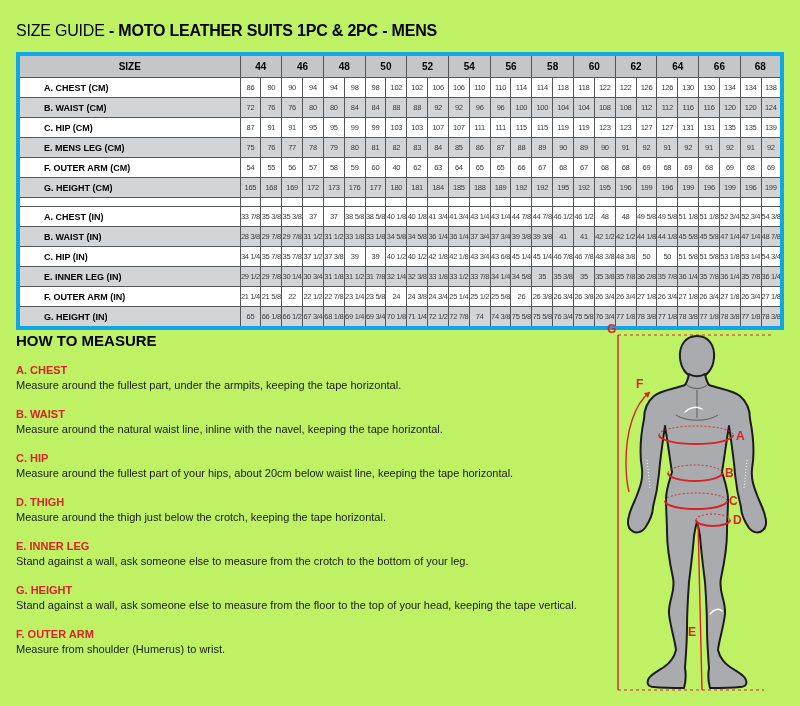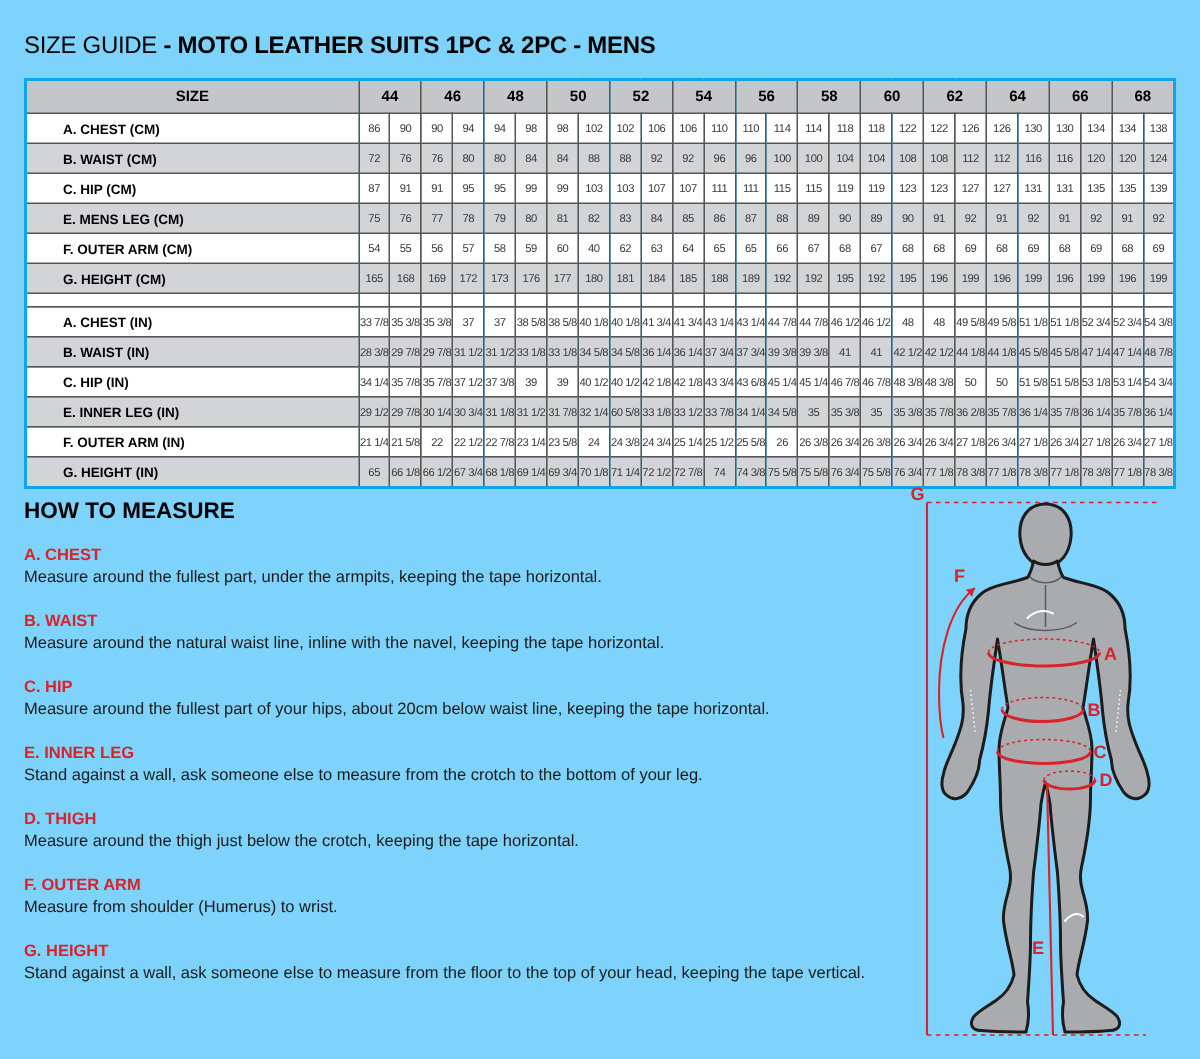--- a/index.html
+++ b/index.html
@@ -1,28 +1,28 @@
 <!DOCTYPE html>
 <html><head>
 <meta charset="utf-8">
 <style>
   html,body{margin:0;padding:0;background:#fff;}
-  #page{position:relative;width:800px;height:706px;background:#7dd3fc;
+  #page{position:relative;width:800px;height:706px;background:#bef264;
         font-family:"Liberation Sans",sans-serif;overflow:hidden;}
 
   
   .page-title{position:absolute;left:16px;top:22px;font-size:16px;color:#000;
               letter-spacing:-0.2px;white-space:nowrap;}
   .title-prefix{font-weight:400;}
   .title-rest{font-weight:700;}
 
   
   #size-table{position:absolute;left:16px;top:52px;width:768px;
               border-collapse:collapse;table-layout:fixed;
-              border:2px solid #0ea5e9;}
+              border:4px solid #0ea5e9;}
   #size-table col.label-col{width:222px;}
   #size-table th,#size-table td{border:1px solid #55565a;overflow:hidden;
               white-space:nowrap;padding:0;}
   #size-table thead th{background:#c5c6c8;font-size:10px;font-weight:700;
               color:#000;height:21px;text-align:center;}
   #size-table td{height:19px;}
   #size-table td.row-label{font-size:9px;font-weight:700;color:#000;
               text-align:left;padding-left:24px;}
   #size-table td.val{font-size:7.5px;letter-spacing:-0.3px;text-align:center;
               color:#3a3a3c;}
@@ -376,21 +376,21 @@
         <tr class="gray">
           <td class="row-label">E. INNER LEG (IN)</td>
           <td class="val">29 1/2</td>
           <td class="val">29 7/8</td>
           <td class="val">30 1/4</td>
           <td class="val">30 3/4</td>
           <td class="val">31 1/8</td>
           <td class="val">31 1/2</td>
           <td class="val">31 7/8</td>
           <td class="val">32 1/4</td>
-          <td class="val">60 5/8</td>
+          <td class="val">32 3/8</td>
           <td class="val">33 1/8</td>
           <td class="val">33 1/2</td>
           <td class="val">33 7/8</td>
           <td class="val">34 1/4</td>
           <td class="val">34 5/8</td>
           <td class="val">35</td>
           <td class="val">35 3/8</td>
           <td class="val">35</td>
           <td class="val">35 3/8</td>
           <td class="val">35 7/8</td>
@@ -472,34 +472,34 @@
     </div>
     <div class="section">
       <div class="sec-label">B. WAIST</div>
       <div class="sec-text">Measure around the natural waist line, inline with the navel, keeping the tape horizontal.</div>
     </div>
     <div class="section">
       <div class="sec-label">C. HIP</div>
       <div class="sec-text">Measure around the fullest part of your hips, about 20cm below waist line, keeping the tape horizontal.</div>
     </div>
     <div class="section">
+      <div class="sec-label">D. THIGH</div>
+      <div class="sec-text">Measure around the thigh just below the crotch, keeping the tape horizontal.</div>
+    </div>
+    <div class="section">
       <div class="sec-label">E. INNER LEG</div>
       <div class="sec-text">Stand against a wall, ask someone else to measure from the crotch to the bottom of your leg.</div>
     </div>
     <div class="section">
-      <div class="sec-label">D. THIGH</div>
-      <div class="sec-text">Measure around the thigh just below the crotch, keeping the tape horizontal.</div>
+      <div class="sec-label">G. HEIGHT</div>
+      <div class="sec-text">Stand against a wall, ask someone else to measure from the floor to the top of your head, keeping the tape vertical.</div>
     </div>
     <div class="section">
       <div class="sec-label">F. OUTER ARM</div>
       <div class="sec-text">Measure from shoulder (Humerus) to wrist.</div>
-    </div>
-    <div class="section">
-      <div class="sec-label">G. HEIGHT</div>
-      <div class="sec-text">Stand against a wall, ask someone else to measure from the floor to the top of your head, keeping the tape vertical.</div>
     </div>
   </div>
 
   <div id="figure-wrap">
     <svg width="190" height="382" viewBox="0 0 190 382">
 
       <path class="red-dash" d="M16,13 H170"></path>
       <path class="red-dash" d="M16,368 H162"></path>
       <path class="red-solid" d="M16,13 V368"></path>
 

